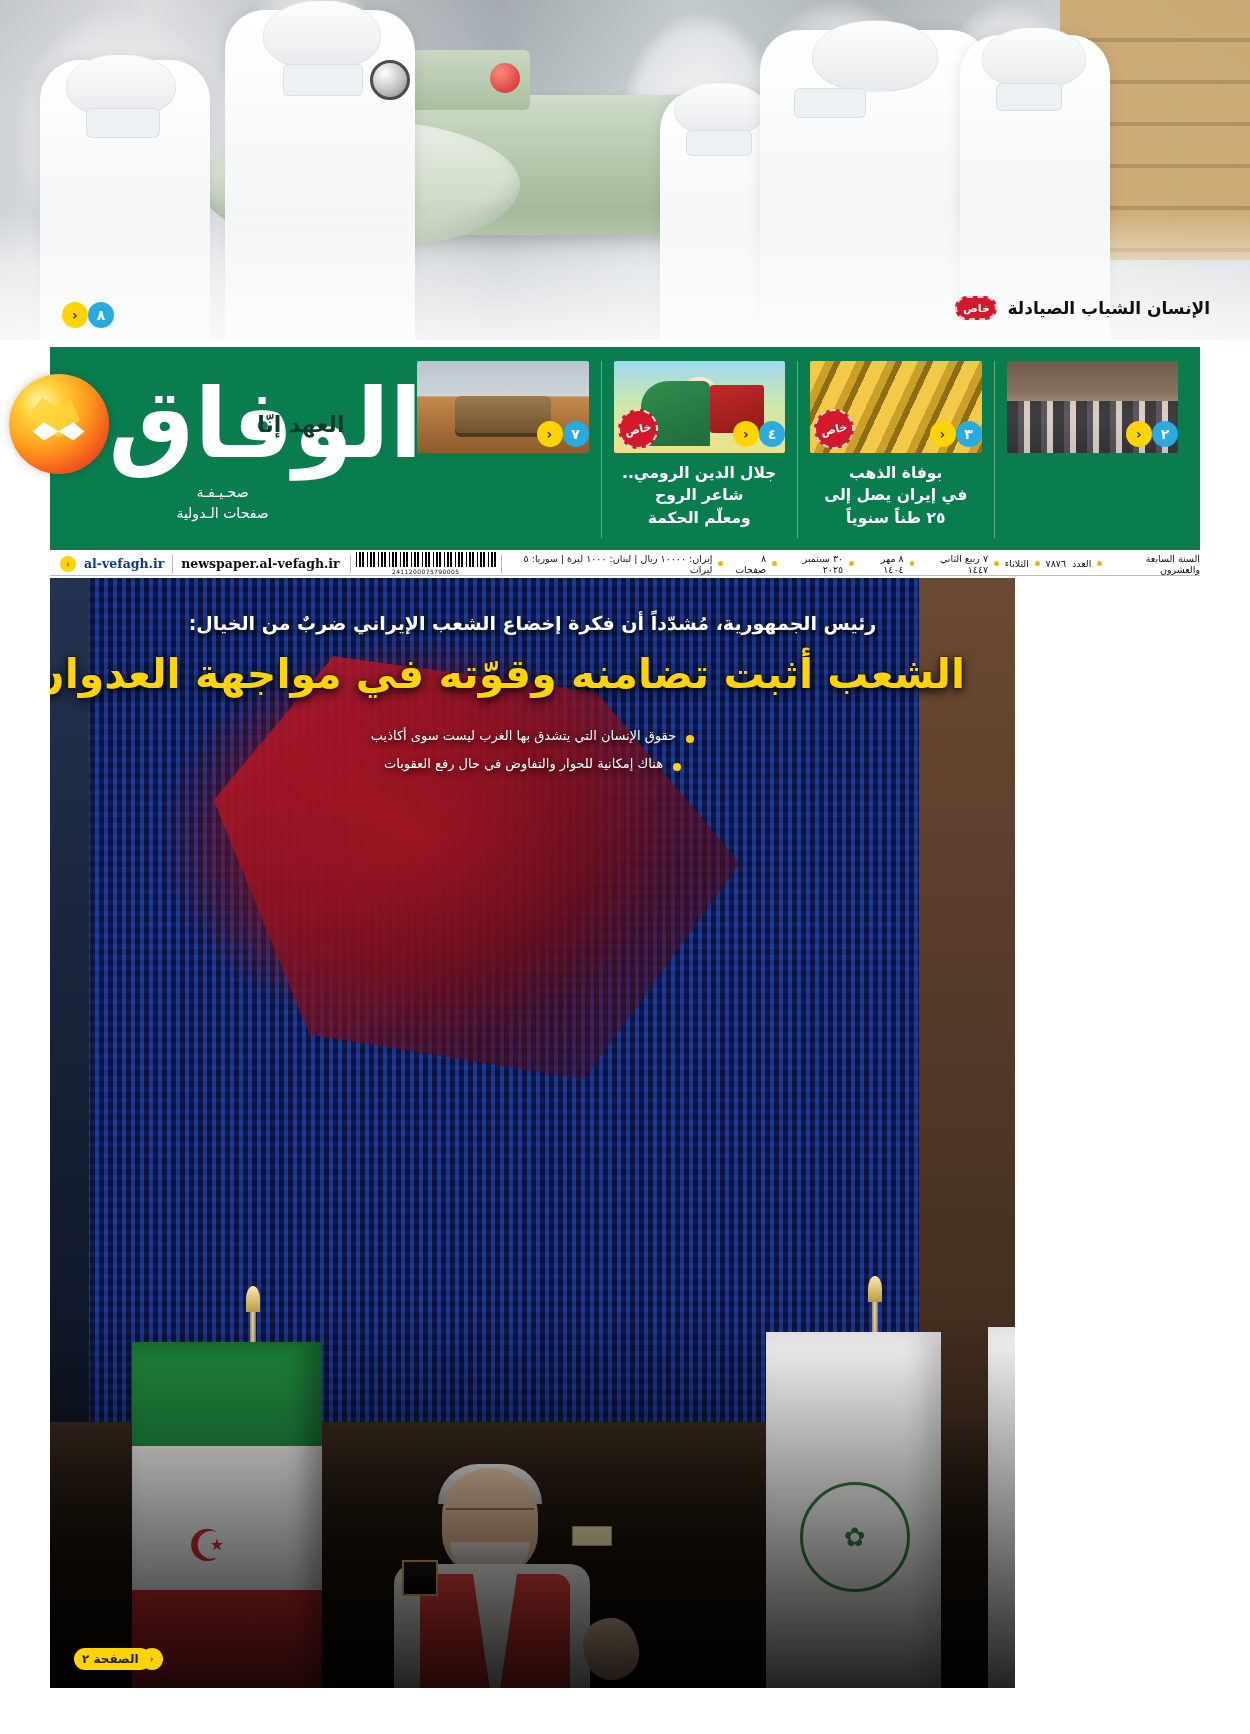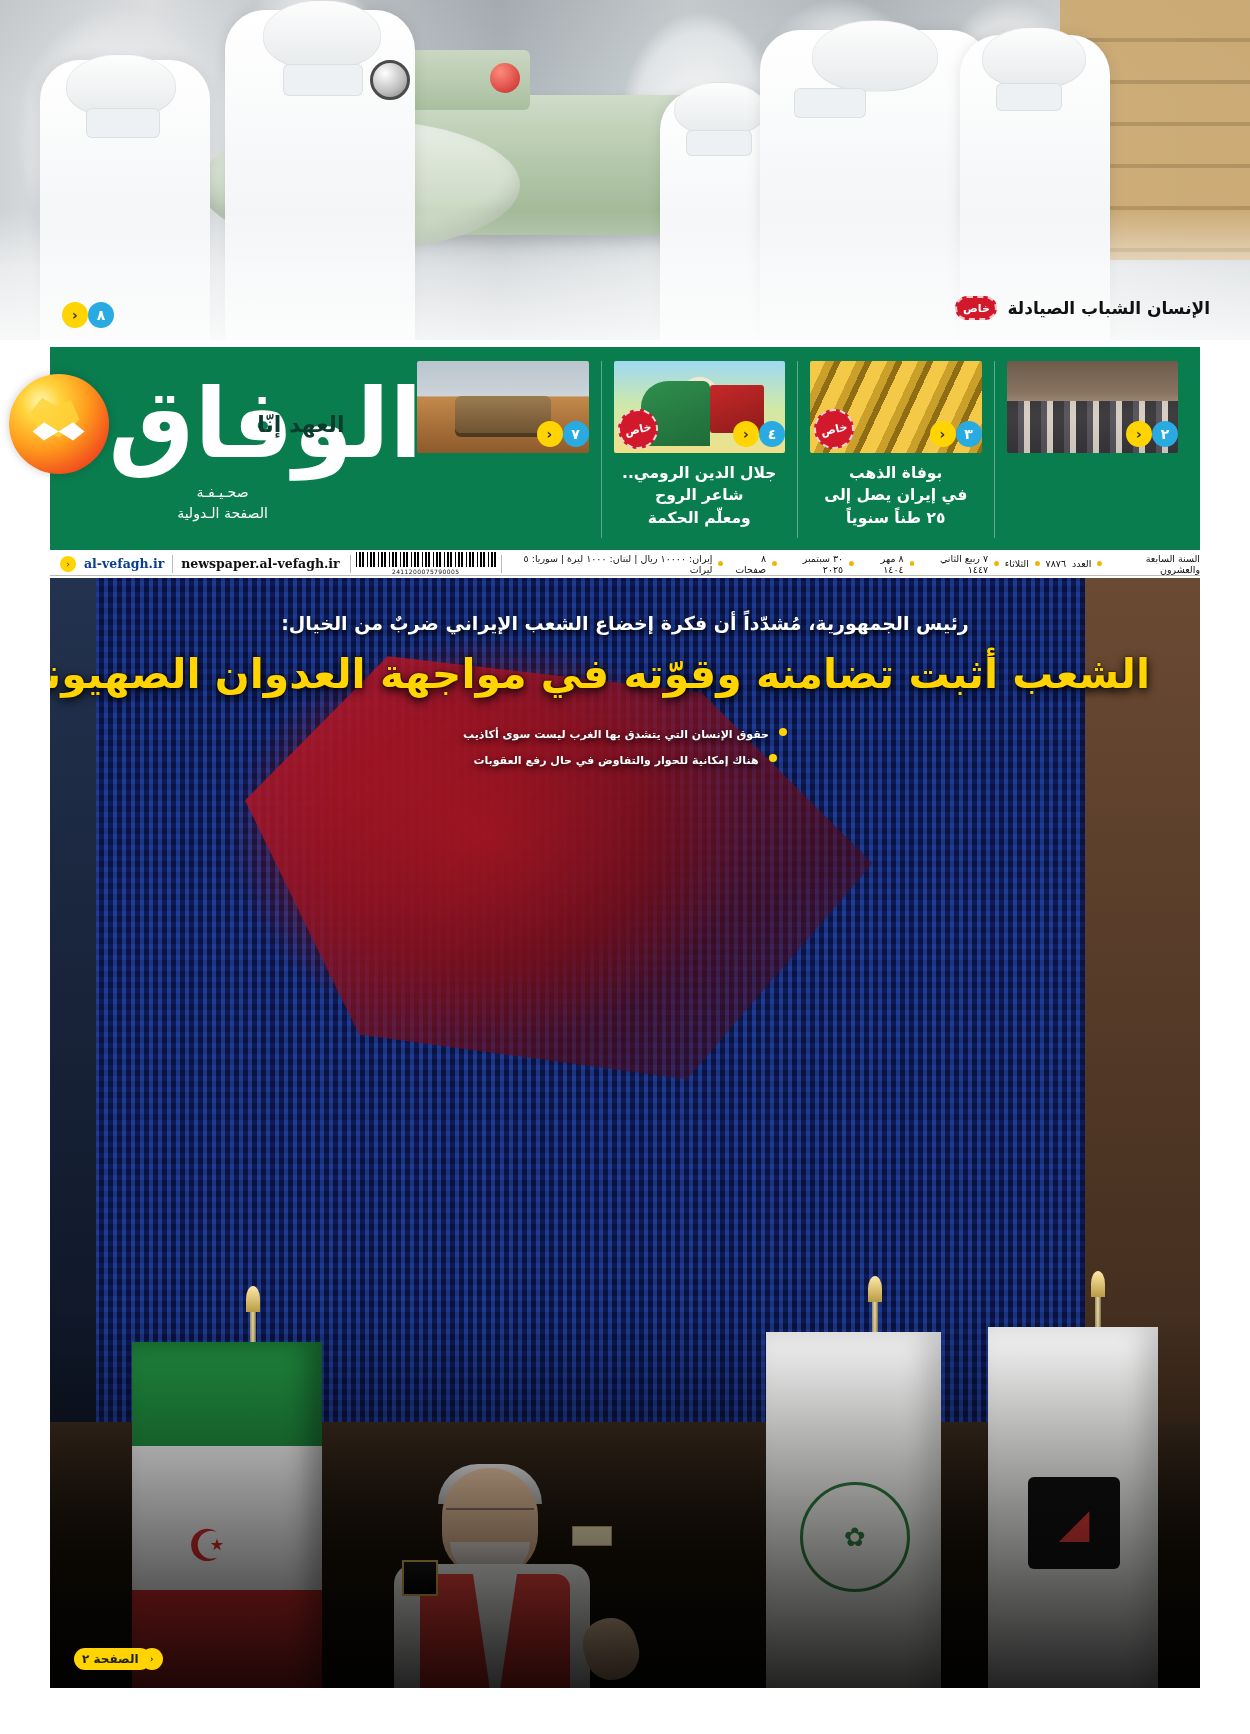--- a/index.html
+++ b/index.html
@@ -237,21 +237,21 @@
   .ib-sites { display:flex; align-items:center; gap:8px; padding:0 10px; direction:ltr; }
   .ib-arrow {
     width:16px; height:16px; border-radius:50%; background:#ffd400;
     display:flex; align-items:center; justify-content:center; font-size:9px; color:#333;
   }
   .ib-site { font-family:"DejaVu Serif","Liberation Serif",serif; font-size:12.5px; font-weight:700; color:#0a3d8f; }
   .ib-site2 { font-family:"DejaVu Serif","Liberation Serif",serif; font-size:12.5px; font-weight:700; color:#111; }
 
   
   .feature {
-    position:absolute; left:50px; top:578px; width:1150px; height:1110px;
+    position:absolute; left:50px; top:578px; width:965px; height:1110px;
     overflow:hidden; background:#14532d;
   }
   .f-screen {
     position:absolute; left:0; top:0; width:100%; height:78%;
     background:
       radial-gradient(ellipse 360px 280px at 38% 30%, rgba(190,30,40,.95) 0%, rgba(120,15,25,.75) 45%, rgba(0,0,0,0) 72%),
       repeating-linear-gradient(90deg, rgba(40,80,190,.55) 0 4px, rgba(10,20,70,.55) 4px 9px),
       repeating-linear-gradient(0deg, rgba(30,60,160,.30) 0 5px, rgba(5,10,40,.40) 5px 11px),
       linear-gradient(180deg,#0b1440 0%,#111a4d 40%,#0a0f33 100%);
   }
@@ -376,22 +376,22 @@
   .f-headline {
     position:absolute; right:50px; left:50px; top:70px;
     color:#ffd400; font-size:41px; font-weight:700; text-align:center; line-height:1.3;
     text-shadow:0 3px 10px rgba(0,0,0,.95), 0 0 2px rgba(0,0,0,1); z-index:9; white-space:nowrap;
   }
   .f-bullets {
     position:absolute; right:70px; left:70px; top:150px; z-index:9;
     display:flex; flex-direction:column; align-items:center; gap:13px;
   }
   .f-bullet {
-    display:flex; align-items:flex-start; gap:10px;
-    color:#ffffff; font-size:11px; font-weight:700;
+    display:flex; align-items:flex-end; gap:10px;
+    color:#ffffff; font-size:13px; font-weight:400;
     text-shadow:0 2px 6px rgba(0,0,0,.95);
   }
   .f-bullet .bdot {
     width:8px; height:8px; border-radius:50%; background:#ffd400; flex:0 0 auto;
   }
   .f-pagepill {
     position:absolute; left:24px; bottom:18px; z-index:12;
     display:flex; align-items:center;
   }
   .f-pagepill .lbl {
@@ -458,21 +458,21 @@
   <div class="masthead">
 
     <div class="mh-logo">
       <div class="mh-logoline">
         <span class="mh-word">الوفاق</span>
         <span class="mh-globe"></span>
         <span class="mh-emblem">العهد إنّا</span>
       </div>
       <div class="mh-sub">
         <span>صحـيـفـة</span>
-        <span>الصفحة الـدولية</span>
+        <span>صفحات الـدولية</span>
       </div>
     </div>
 
     <div class="mh-stories">
 
       <div class="story">
         <div class="story-thumb thumb-crowd">
           <div class="thumb-pills">
             <span class="pill-blue">٢</span>
             <span class="pill-yellow">‹</span>

